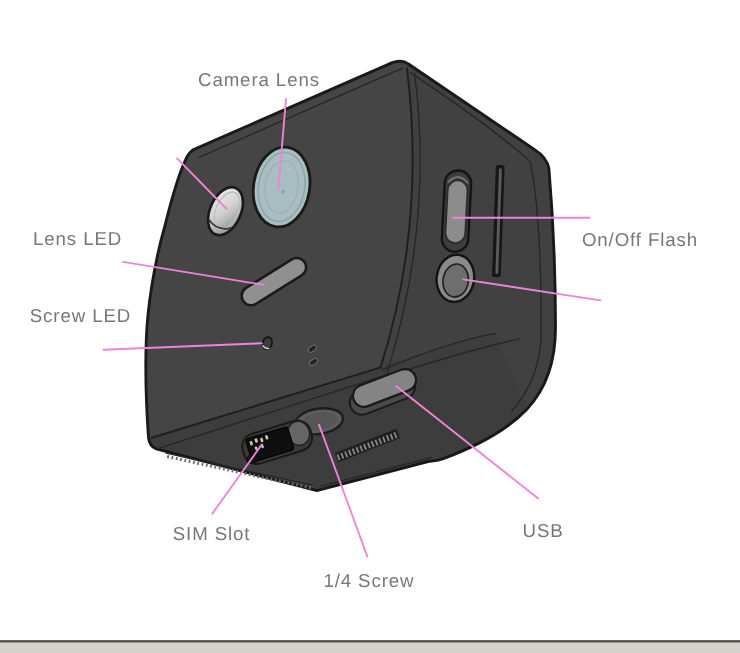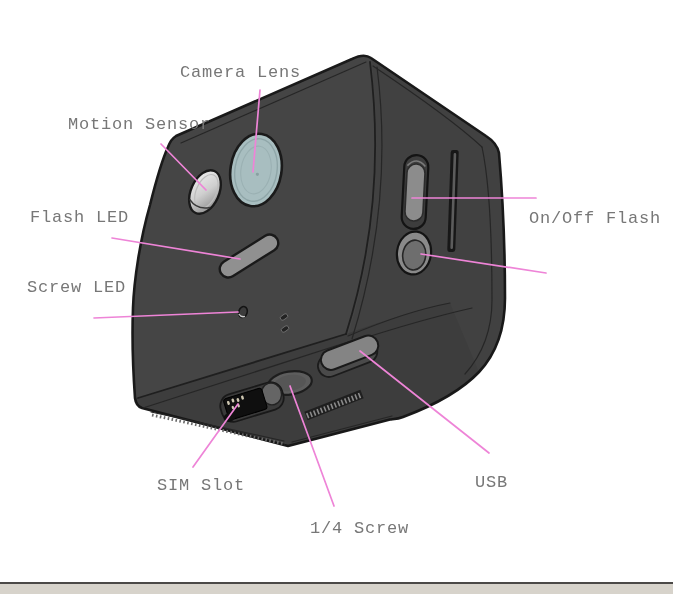--- a/index.html
+++ b/index.html
@@ -11,21 +11,21 @@
     --footer-strip:#d7d3cb;
     --footer-line:#4b4947;
     --page-bg:#ffffff;
   }
   html,body{margin:0;padding:0;}
   body{
     width:673px;height:594px;overflow:hidden;position:relative;
     background:var(--page-bg);
     font-family:"Liberation Sans", sans-serif;
   }
-  .stage{position:absolute;inset:0;font-family:Liberation Mono, monospace;}
+  .stage{position:absolute;inset:0;}
   svg.scene{position:absolute;left:0;top:0;}
   .label{
     position:absolute;
     font-size:17px;
     line-height:1.25;
     letter-spacing:0.8px;
     color:var(--label-text);
     white-space:nowrap;
     user-select:none;
   }
@@ -186,22 +186,21 @@
       <line class="leader" x1="94" y1="318" x2="238" y2="312"></line>
       <line class="leader" x1="193" y1="467" x2="238" y2="404"></line>
       <line class="leader" x1="334" y1="506" x2="290" y2="386"></line>
       <line class="leader" x1="489" y1="453" x2="360" y2="351"></line>
       <line class="leader" x1="546" y1="273" x2="421" y2="254"></line>
       <line class="leader" x1="536" y1="198" x2="412" y2="198"></line>
     </g>
   </svg>
 
   <div class="label" style="left:180px;top:62px">Camera Lens</div>
-  <div class="label" style="left:68px;top:114px">Motion Sensor</div>
-  <div class="label" style="left:30px;top:207px">Flash LED</div>
+  <div class="label" style="left:30px;top:207px">Lens LED</div>
   <div class="label" style="left:27px;top:277px">Screw LED</div>
   <div class="label" style="left:157px;top:475px">SIM Slot</div>
-  <div class="label" style="left:310px;top:518px">1/4 Screw</div>
+  <div class="label" style="left:294px;top:518px">1/4 Screw</div>
   <div class="label" style="left:475px;top:472px">USB</div>
   <div class="label" style="left:529px;top:208px">On/Off Flash</div>
 
   <div class="footer-strip"></div>
 </div>
 
 </body></html>

